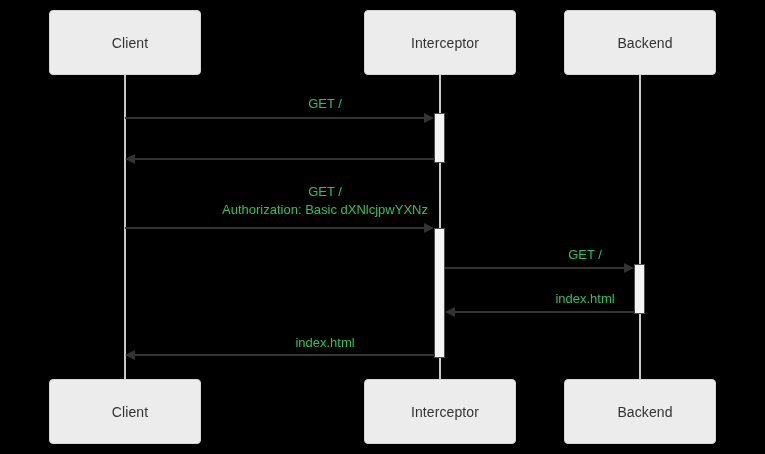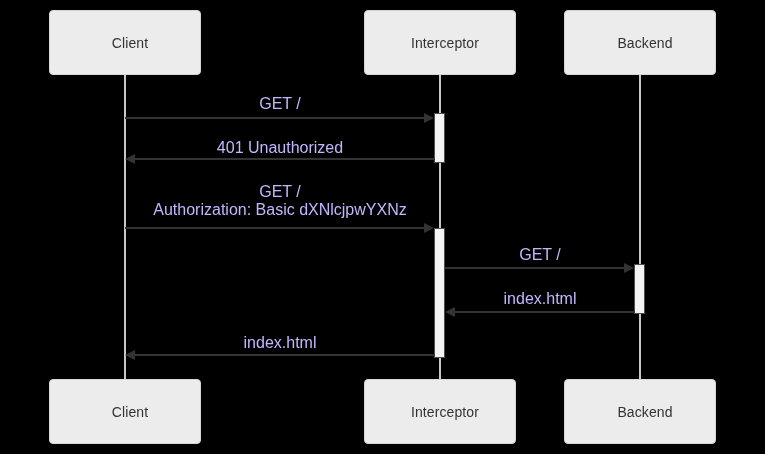--- a/index.html
+++ b/index.html
@@ -56,25 +56,26 @@
     border-bottom: 5px solid transparent;
   }
   .arrow-head.right {
     border-left: 10px solid #333333;
   }
   .arrow-head.left {
     border-right: 10px solid #333333;
   }
   .msg-label {
     position: absolute;
-    color: #c4b5fd;
-    font-size: 16px;
+    color: #22c55e;
+    font-size: 13px;
     text-align: center;
     white-space: nowrap;
     line-height: 17px;
+    padding-left: 45px;
   }
   .msg-label.two-line {
     line-height: 18px;
   }
 </style>
 </head>
 <body>
 
 <div id="canvas">
 
@@ -93,21 +94,20 @@
   </div>
 
   <div class="activation" style="left:434px; top:113px; height:50px;"></div>
   <div class="activation" style="left:434px; top:228px; height:130px;"></div>
   <div class="activation" style="left:634px; top:264px; height:50px;"></div>
 
   <div class="msg-label" style="left:125px; top:95px; width:310px;">GET /</div>
   <div class="msg-line" style="left:125px; top:117px; width:302px;"></div>
   <div class="arrow-head right" style="left:424px; top:113px;"></div>
 
-  <div class="msg-label" style="left:125px; top:139px; width:310px;">401 Unauthorized</div>
   <div class="msg-line" style="left:135px; top:158px; width:300px;"></div>
   <div class="arrow-head left" style="left:125px; top:154px;"></div>
 
   <div class="msg-label two-line" style="left:120px; top:183px; width:320px;">GET /</div>
   <div class="msg-label two-line" style="left:120px; top:201px; width:320px;text-align:center;">Authorization: Basic dXNlcjpwYXNz</div>
   <div class="msg-line" style="left:125px; top:227px; width:302px;"></div>
   <div class="arrow-head right" style="left:424px; top:223px;"></div>
 
   <div class="msg-label" style="left:445px; top:246px; width:190px;">GET /</div>
   <div class="msg-line" style="left:445px; top:267px; width:182px;"></div>

